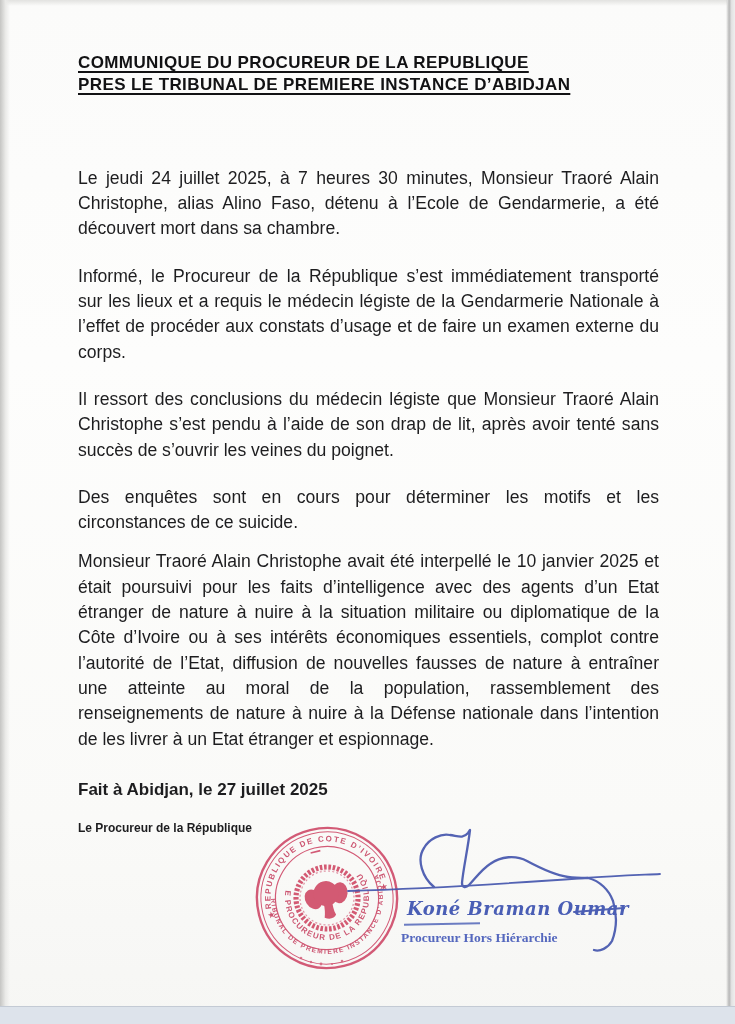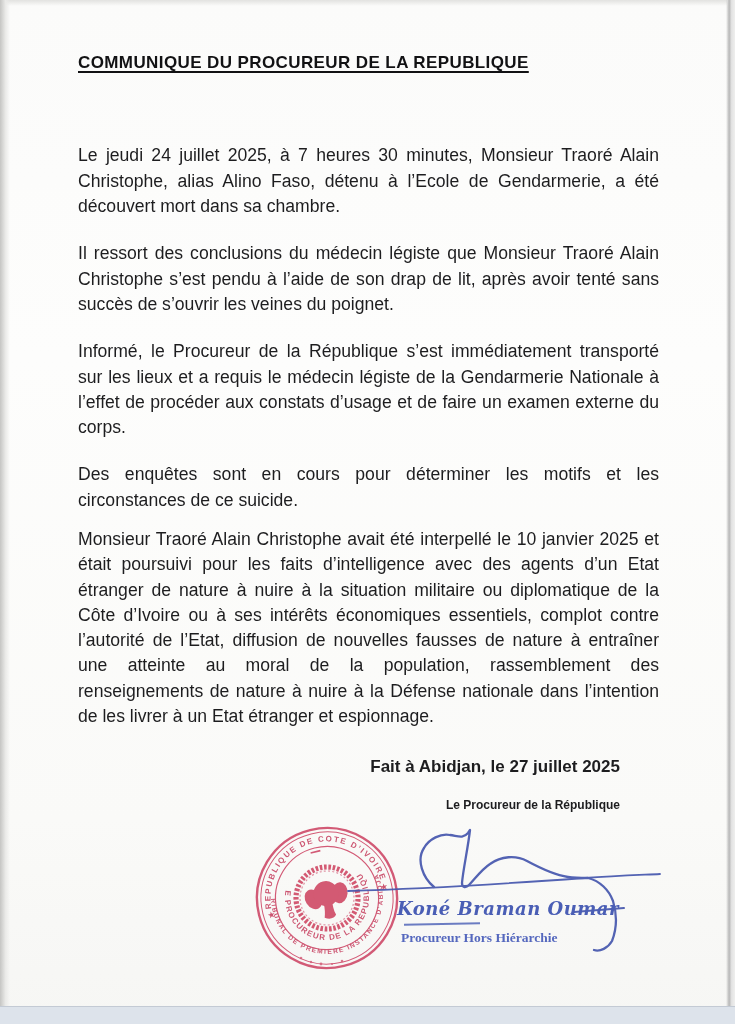--- a/index.html
+++ b/index.html
@@ -18,53 +18,54 @@
   .edge-bottom{position:absolute;left:0;right:0;bottom:0;height:17px;
     background:#dde3eb;border-top:1px solid #c3cad4;}
   .content{position:absolute;left:78px;top:0;width:581px;}
   .title{margin:52px 0 0;font-size:17px;line-height:1.32;
     font-weight:bold;color:#121214;letter-spacing:.4px;}
   .title span{display:inline;text-decoration:underline;text-decoration-thickness:1.8px;text-underline-offset:3px;}
   .body-text p{margin:0 0 22px;font-size:17.6px;line-height:25.3px;
     text-align:justify;text-justify:inter-word;}
   .body-text p:first-child{margin-top:69px;}
   .body-text p.tight{margin-bottom:14px;}
-  .closing{ text-align:right;padding-right:39px;font-weight:bold;font-size:17px;}
+  .closing{ text-align:left;padding-right:39px;font-weight:bold;font-size:17px;}
   .date-line{margin-top:28px;}
   .sig-title{margin-top:21px;font-size:12px;}
   
   .stamp{position:absolute;left:251px;top:822px;opacity:.93;}
   .flourish{position:absolute;left:335px;top:826px;}
   .sig-name{position:absolute;left:397px;top:898px;font-family:"DejaVu Serif",serif;
-    font-style:italic;font-weight:bold;font-size:18px;color:#4a5eb5;letter-spacing:.5px;}
+    font-style:italic;font-weight:bold;font-size:18px;color:#4a5eb5;letter-spacing:.5px;padding-left:10px;}
   .sig-underline{position:absolute;left:404px;top:923px;width:76px;height:2px;
     background:#5266b8;opacity:.85;transform:rotate(-1deg);}
   .sig-rank{position:absolute;left:401px;top:930px;font-family:"Liberation Serif",serif;
     font-weight:bold;font-size:13.5px;color:#5568be;}
   .stamp text{font-family:"Liberation Sans",sans-serif;}
 </style>
 </head>
 <body>
 
 <div class="page">
 
   <div class="edge-top"></div>
   <div class="edge-left"></div>
   <div class="edge-right"></div>
   <div class="edge-bottom"></div>
 
   <div class="content">
     <h1 class="title">
       <span>COMMUNIQUE DU PROCUREUR DE LA REPUBLIQUE</span><br>
+      <span>PRES LE TRIBUNAL DE PREMIERE INSTANCE D’ABIDJAN</span>
     </h1>
 
     <div class="body-text">
       <p>Le jeudi 24 juillet 2025, à 7 heures 30 minutes, Monsieur Traoré Alain Christophe, alias Alino Faso, détenu à l’Ecole de Gendarmerie, a été découvert mort dans sa chambre.</p>
+      <p>Informé, le Procureur de la République s’est immédiatement transporté sur les lieux et a requis le médecin légiste de la Gendarmerie Nationale à l’effet de procéder aux constats d’usage et de faire un examen externe du corps.</p>
       <p>Il ressort des conclusions du médecin légiste que Monsieur Traoré Alain Christophe s’est pendu à l’aide de son drap de lit, après avoir tenté sans succès de s’ouvrir les veines du poignet.</p>
-      <p>Informé, le Procureur de la République s’est immédiatement transporté sur les lieux et a requis le médecin légiste de la Gendarmerie Nationale à l’effet de procéder aux constats d’usage et de faire un examen externe du corps.</p>
       <p class="tight">Des enquêtes sont en cours pour déterminer les motifs et les circonstances de ce suicide.</p>
       <p>Monsieur Traoré Alain Christophe avait été interpellé le 10 janvier 2025 et était poursuivi pour les faits d’intelligence avec des agents d’un Etat étranger de nature à nuire à la situation militaire ou diplomatique de la Côte d’Ivoire ou à ses intérêts économiques essentiels, complot contre l’autorité de l’Etat, diffusion de nouvelles fausses de nature à entraîner une atteinte au moral de la population, rassemblement des renseignements de nature à nuire à la Défense nationale dans l’intention de les livrer à un Etat étranger et espionnage.</p>
     </div>
 
     <div class="closing">
       <div class="date-line">Fait à Abidjan, le 27 juillet 2025</div>
       <div class="sig-title">Le Procureur de la République</div>
     </div>
   </div>
 

